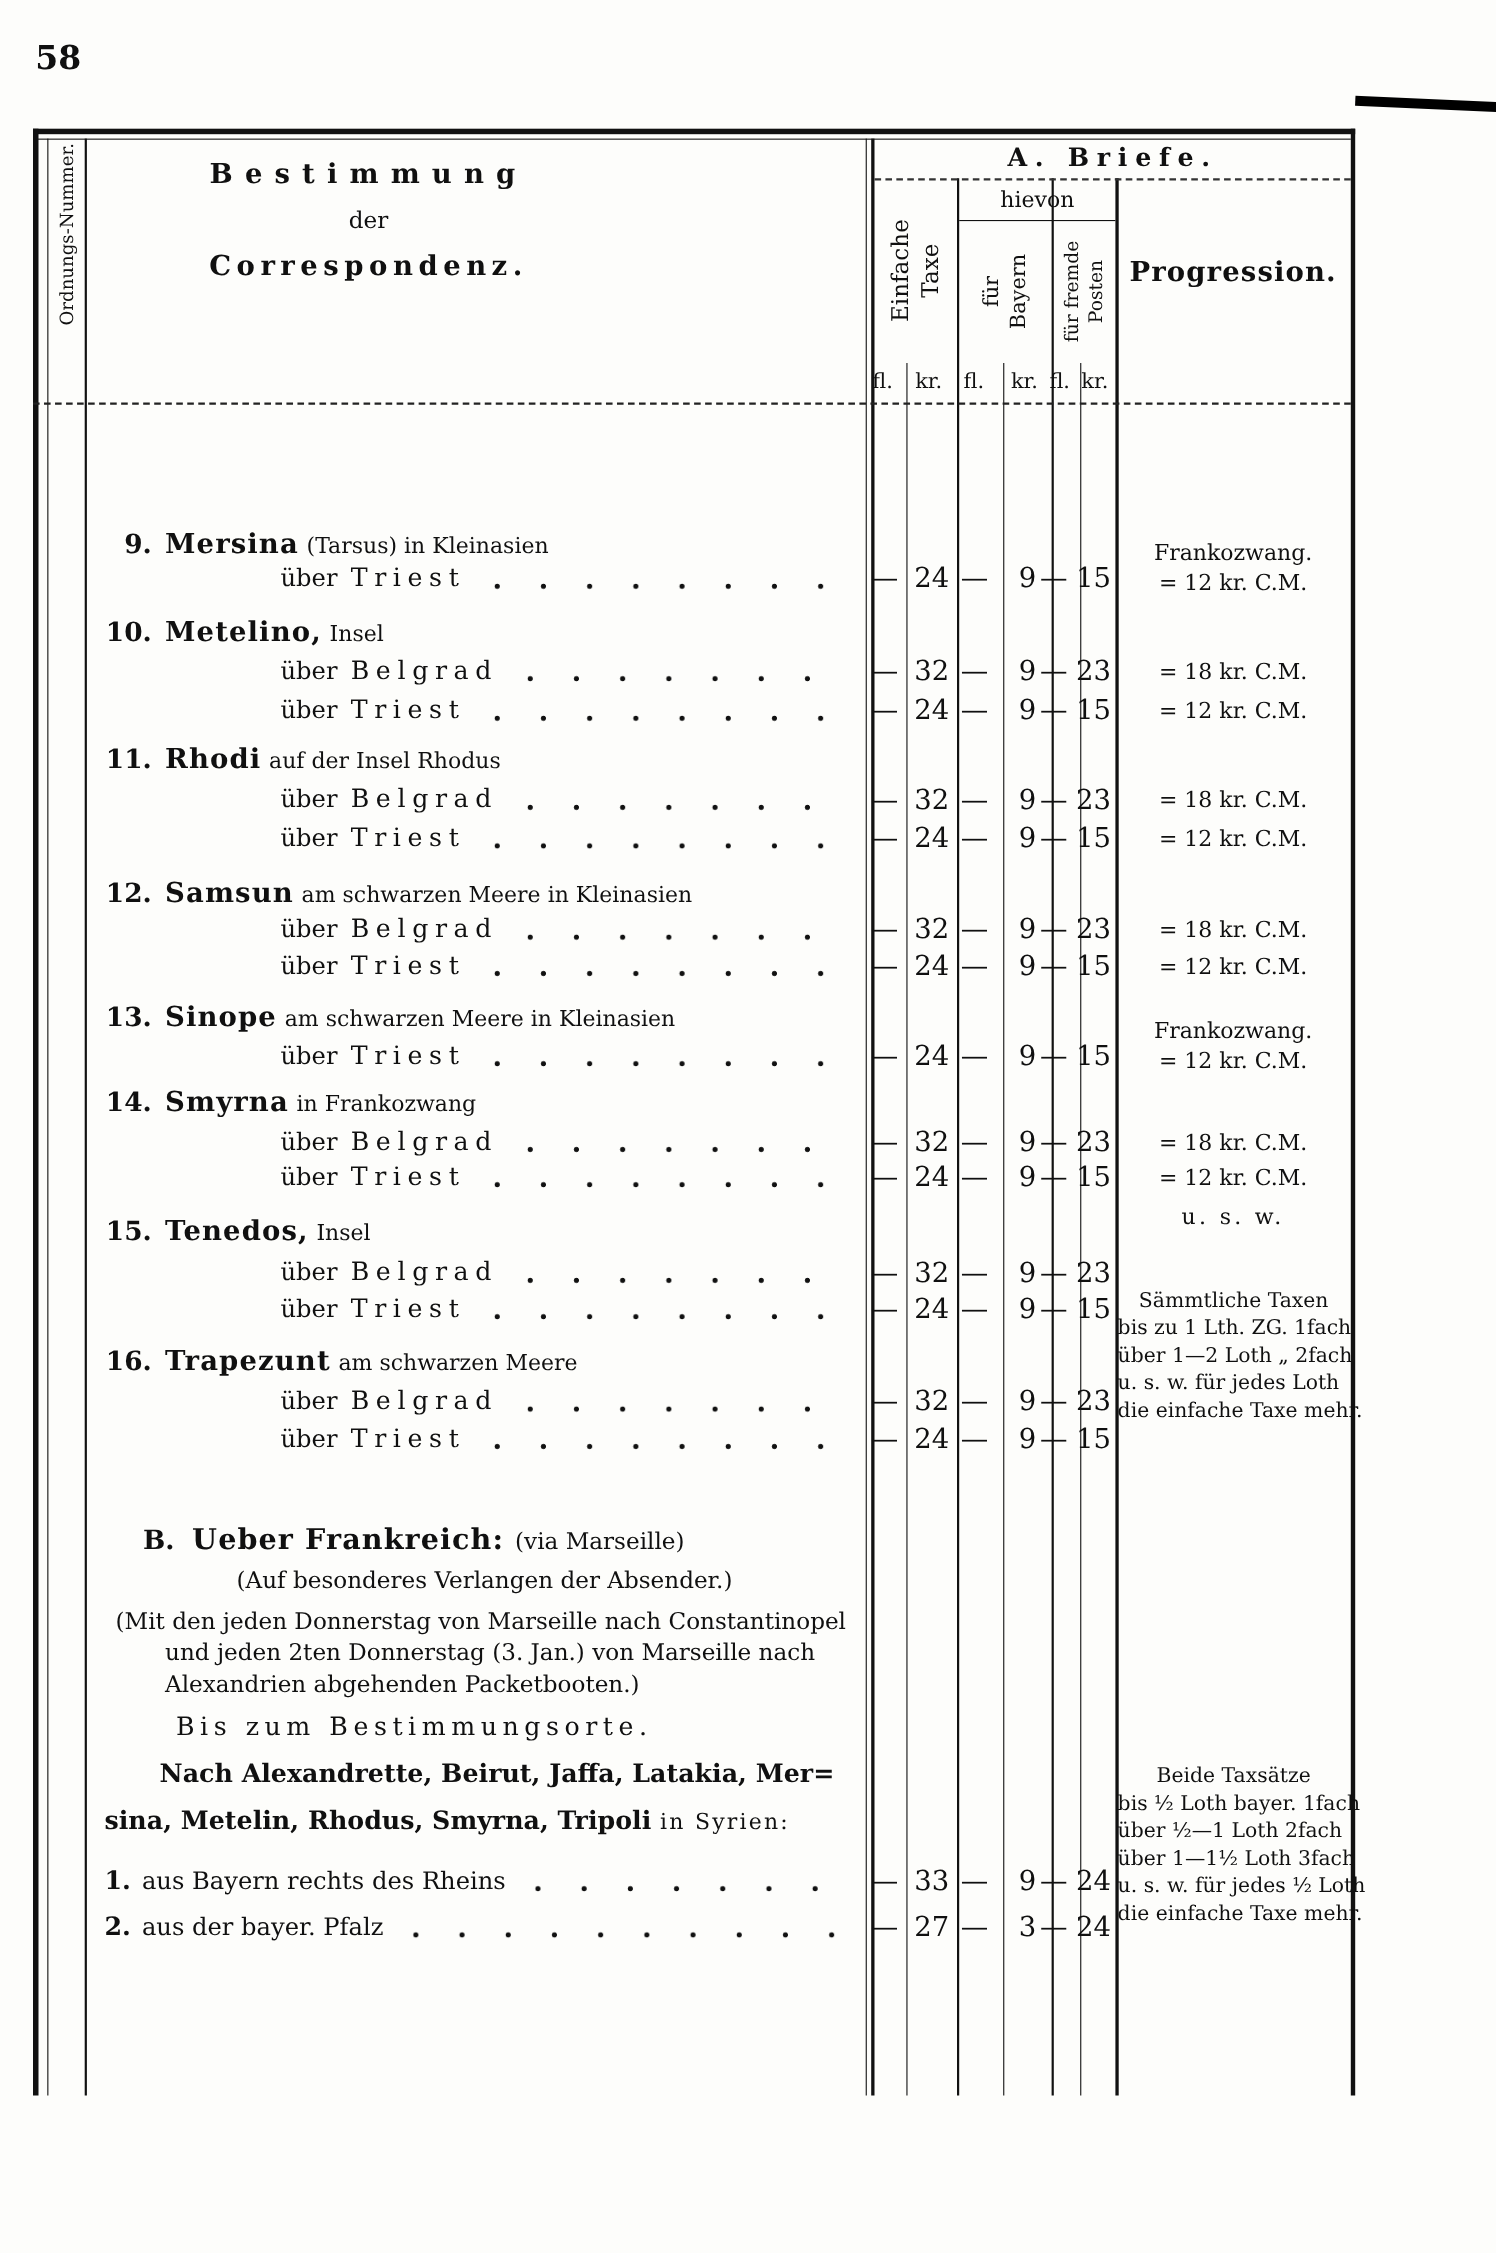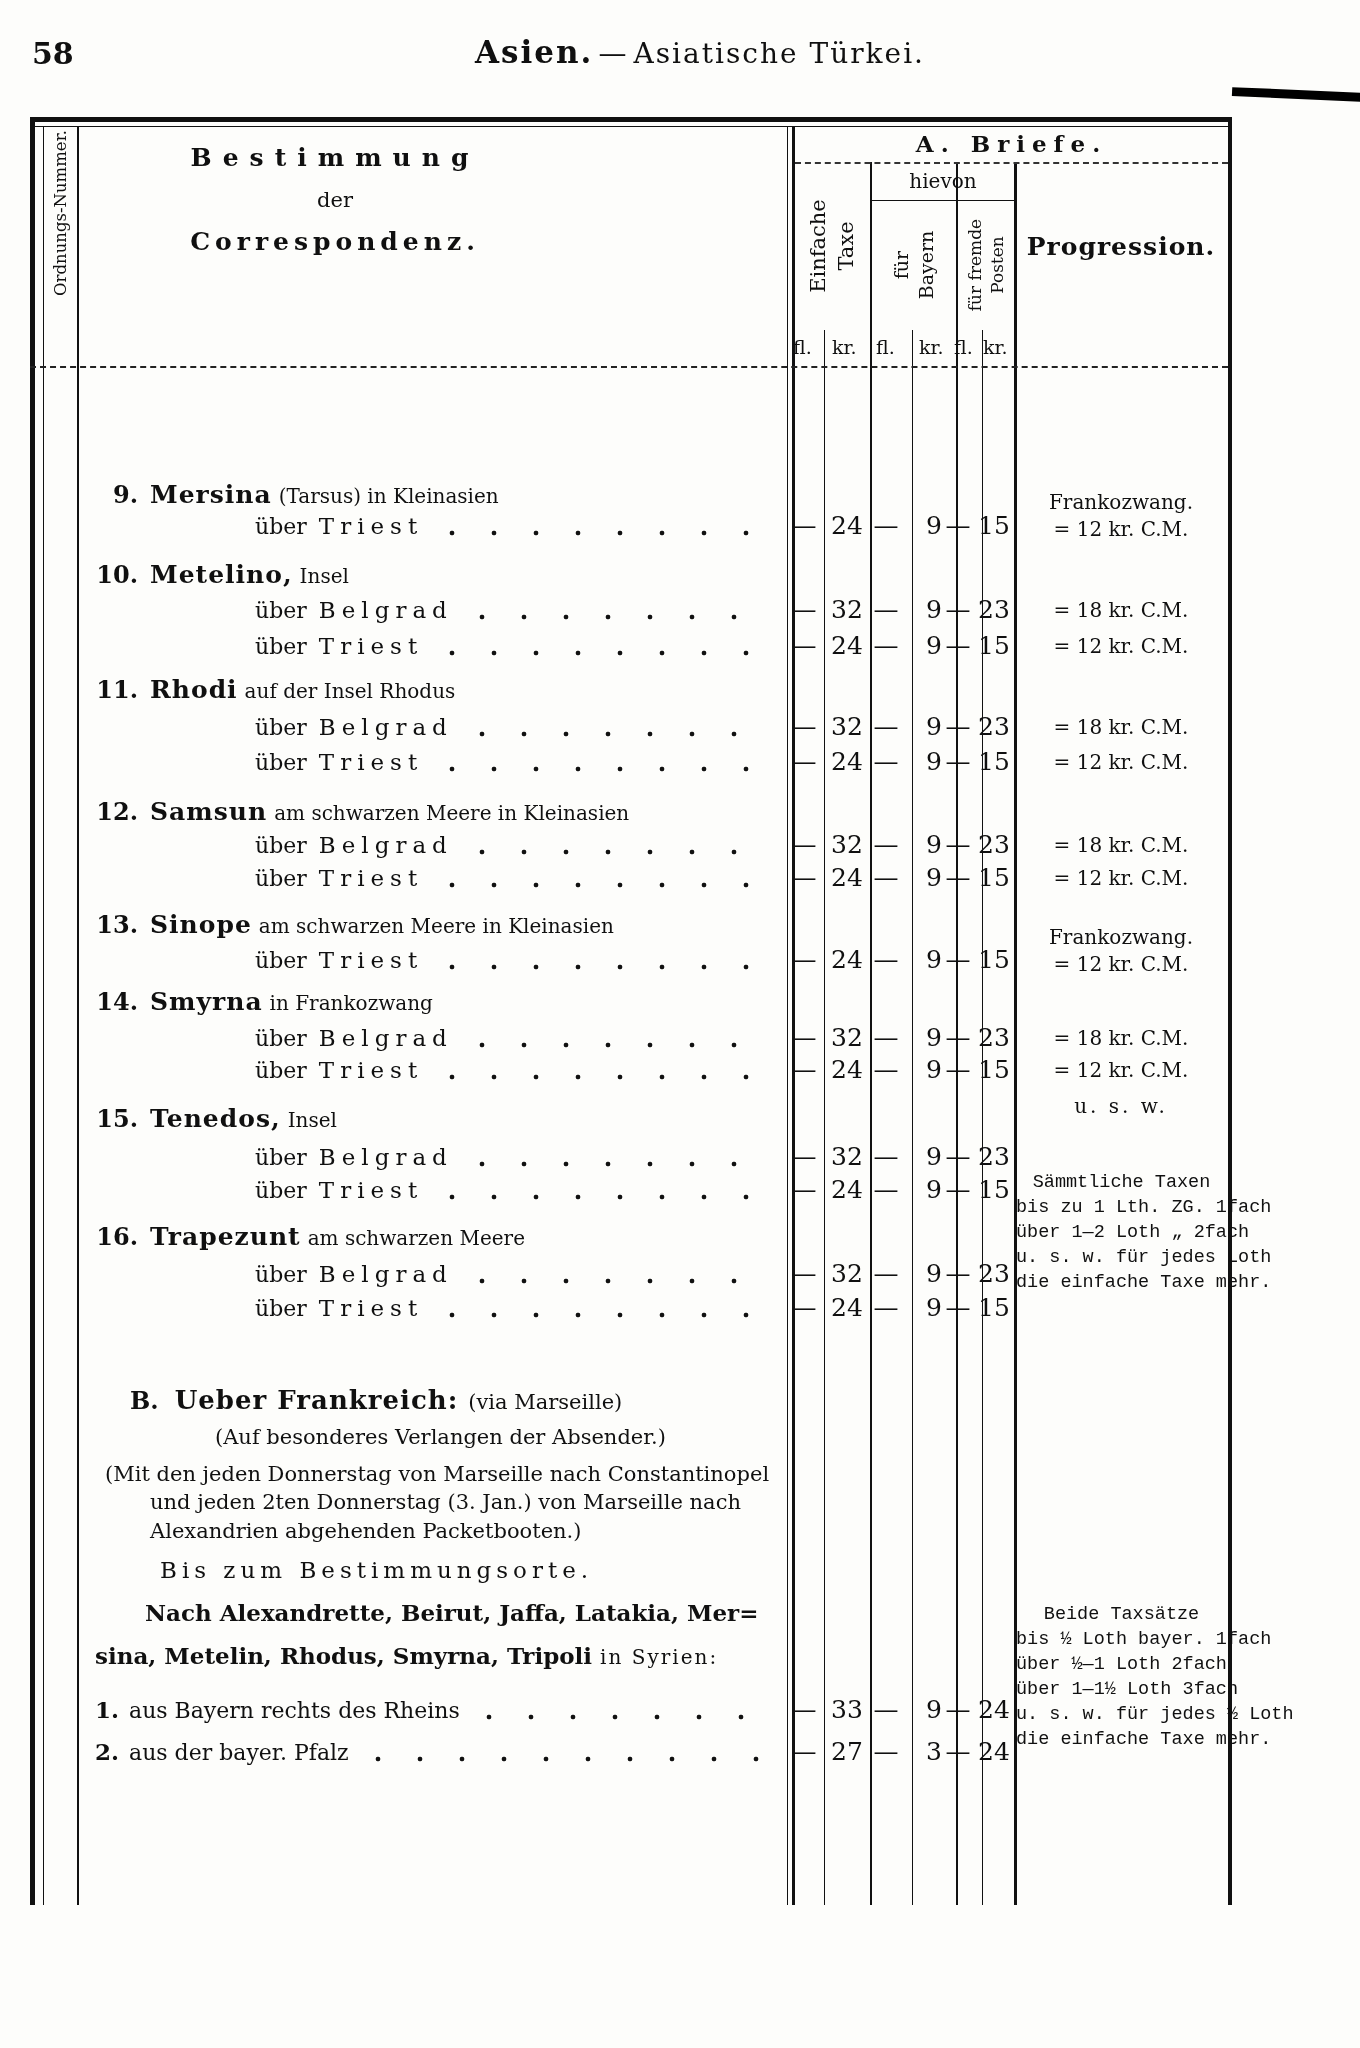--- a/index.html
+++ b/index.html
@@ -37,46 +37,41 @@
   .dots{flex:1;height:6px;margin:0 4px 7px 26px;align-self:flex-end;background-image:radial-gradient(circle at 3px 3px,#111 2px,transparent 2.7px);background-size:42px 6px;background-repeat:repeat-x;}
   .cell{position:absolute;width:44px;text-align:center;font-size:25px;line-height:32px;}
   .c1{left:782px}.c2{left:825px}.c3{left:864px}.c4{left:912px}.c5{left:936px}.c6{left:972px}
   .prog-line{position:absolute;left:1016px;width:210px;text-align:center;font-size:20px;line-height:32px;white-space:nowrap;}
   .prog-block{position:absolute;left:1016px;width:210px;text-align:center;font-size:20px;line-height:27px;white-space:nowrap;}
   .sectitle{position:absolute;left:105px;top:412px;line-height:46px;white-space:nowrap;}
   .sectitle .s1{font-size:34px;font-weight:bold;letter-spacing:2px;}
   .sectitle .s2{font-size:21px;letter-spacing:3px;margin-left:14px;}
   .usw{position:absolute;left:1016px;top:1094px;width:210px;text-align:center;font-size:20px;letter-spacing:3px;}
   .note{position:absolute;left:1016px;width:211px;font-size:18.5px;line-height:25px;}
-  .note .nl{display:block;white-space:nowrap;font-family:Liberation Mono, monospace;}
+  .note .nl{display:block;white-space:nowrap;}
   .note .first{text-align:center;}
   
   .bline{position:absolute;line-height:32px;white-space:nowrap;font-size:21px;}
   .bB{font-size:24px;font-weight:bold;margin-right:16px;}
   .bhead{font-size:26px;font-weight:bold;letter-spacing:1px;}
   .bvia{font-size:21px;margin-left:10px;}
   .bspaced{font-size:23px;letter-spacing:5px;}
   .bdest{font-size:23px;font-weight:bold;}
   .bsyr{font-size:20px;letter-spacing:2px;margin-left:8px;}
   .brow{position:absolute;left:95px;width:680px;display:flex;align-items:baseline;line-height:32px;}
   .bnum{font-size:23px;font-weight:bold;margin-right:10px;}
   .blabel{font-size:22px;}
   .artifact{position:absolute;left:1232px;top:90px;width:132px;height:9px;background:#000;transform:rotate(2.5deg);}
 </style>
 </head>
 <body>
 
 <div id="canvas">
 
   <div class="pagenum">58</div>
-  <div class="ptitle">
-    <span class="t1">Asien.</span>
-    <span class="t2">—</span>
-    <span class="t2">Asiatische Türkei.</span>
-  </div>
   <div class="artifact"></div>
 
   <div class="hl" style="left:30px;top:117px;width:1202px;height:5px;"></div>
   <div class="hl" style="left:30px;top:126px;width:1198px;height:1px;"></div>
   <div class="vl" style="left:30px;top:117px;width:5px;height:1788px;"></div>
   <div class="vl" style="left:43px;top:126px;width:1px;height:1779px;"></div>
   <div class="vl" style="left:77px;top:126px;width:2px;height:1779px;"></div>
   <div class="vl" style="left:787px;top:126px;width:1px;height:1779px;"></div>
   <div class="vl" style="left:792px;top:126px;width:3px;height:1779px;"></div>
   <div class="vl" style="left:824px;top:330px;width:1px;height:1575px;"></div>

